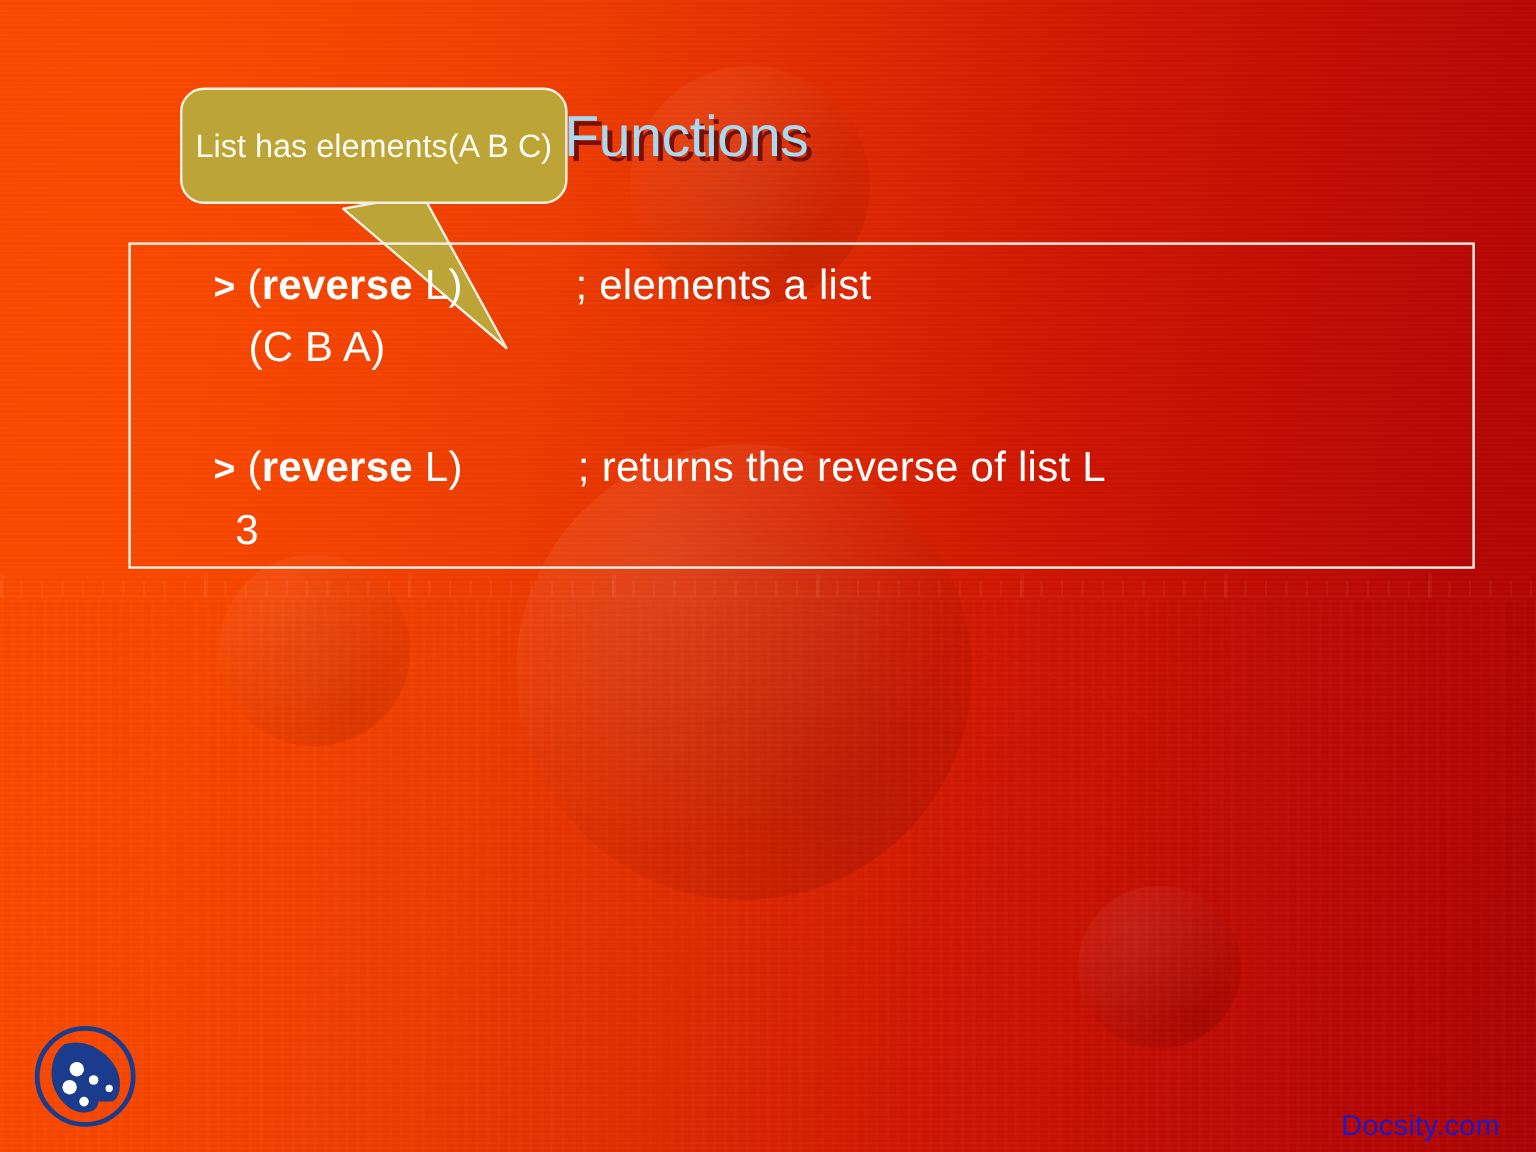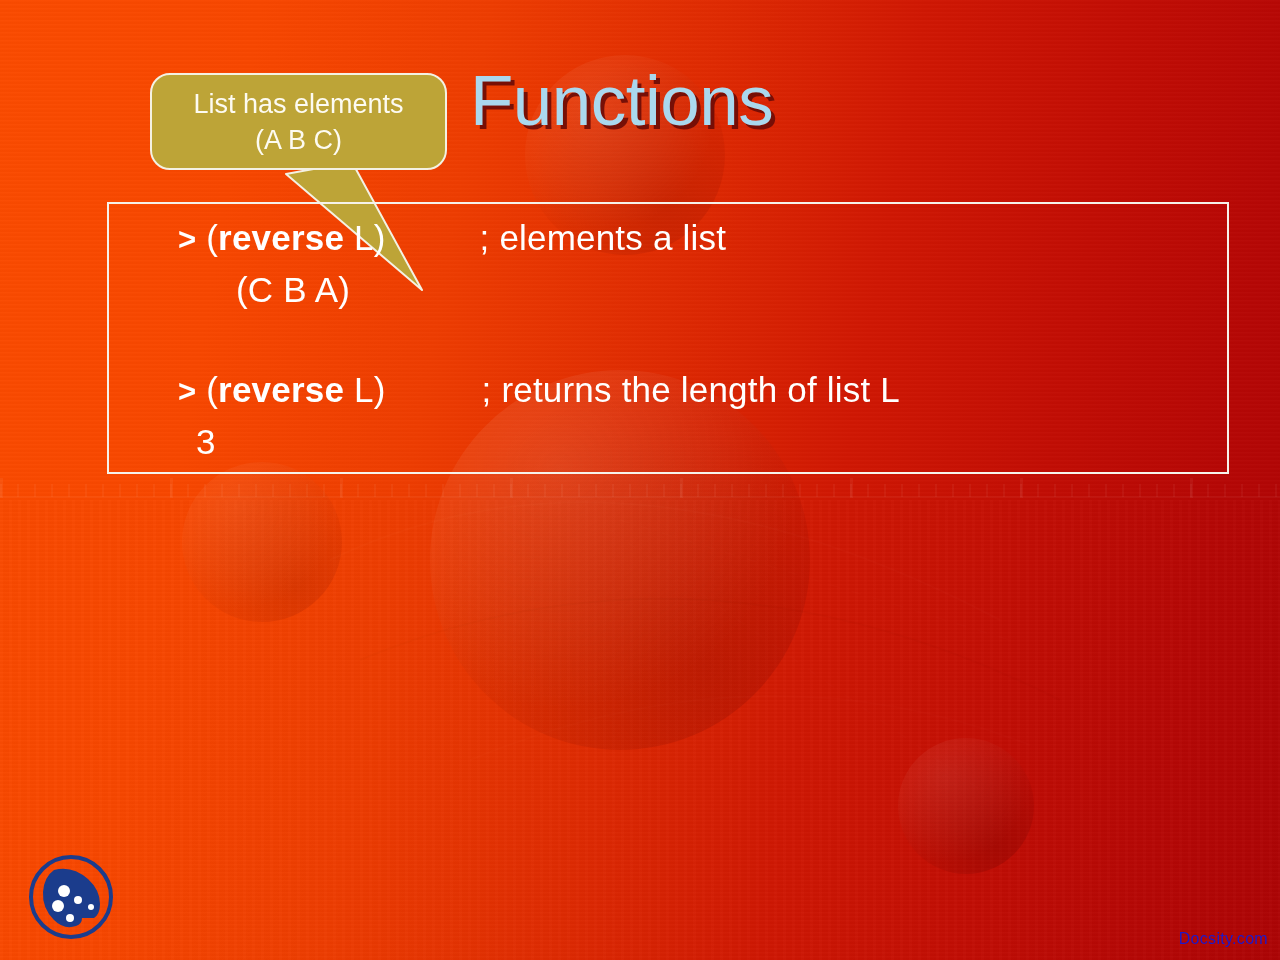--- a/index.html
+++ b/index.html
@@ -143,22 +143,22 @@
       rgba(0,0,0,0.012) 3px,
       rgba(0,0,0,0.012) 9px);
     opacity: 0.8;
   }
   .bg-arcs { opacity: 0.35; }
 
   
   .title {
     position: absolute;
     left: 470px;
-    top: 62px;
-    font-size: 71px;
+    top: 76px;
+    font-size: 48px;
     line-height: 78px;
     font-weight: 400;
     letter-spacing: -0.5px;
     color: #aad8ee;
     text-shadow: 4px 4px 0 rgba(110,12,6,0.92);
     white-space: nowrap;
   }
 
   
   .callout-wrap {
@@ -171,28 +171,28 @@
   .callout-tail-svg {
     position: absolute;
     left: 0; top: 0;
     width: 320px; height: 180px;
     overflow: visible;
   }
   .callout-box {
     position: absolute;
     left: 10px;
     top: 11px;
-    width: 297px;
+    width: 323px;
     height: 97px;
     box-sizing: border-box;
     background: #bda437;
     border: 2px solid #f4f1e3;
     border-radius: 20px;
     display: flex;
-    flex-direction: column;
+    flex-direction: row;
     align-items: center;
     justify-content: center;
     z-index: 2;
   }
   .callout-line {
     color: #fdfbf2;
     font-size: 27px;
     line-height: 36px;
     text-align: center;
     white-space: nowrap;
@@ -217,43 +217,43 @@
     line-height: 44px;
     letter-spacing: 0.2px;
   }
   .code-prompt {
     font-weight: bold;
     font-size: 31px;
   }
   .fn-name { font-weight: bold; }
 
   .row-rev-call   { left: 178px; top: 216px; }
-  .row-rev-result { left: 236px; top: 268px; }
+  .row-rev-result { left: 207px; top: 268px; }
   .row-len-call   { left: 178px; top: 368px; }
   .row-len-result { left: 196px; top: 420px; }
 
   .comment-col { display: inline-block; }
   .gap-1 { display: inline-block; width: 94px; }
   .gap-2 { display: inline-block; width: 96px; }
 
   
   .logo {
     position: absolute;
     left: 24px;
     top: 850px;
     width: 94px;
     height: 94px;
   }
   
   .footer-brand {
     position: absolute;
-    right: 12px;
+    right: 30px;
     bottom: 6px;
     color: #1a19cf;
-    font-size: 16px;
+    font-size: 24px;
     line-height: 30px;
     letter-spacing: 0.3px;
     margin-left: 30px;
   }
 </style>
 </head>
 <body>
 
 <div id="slide">
 
@@ -294,21 +294,21 @@
   <div class="code-box"></div>
 
   <div class="code-row row-rev-call">
     <span class="code-prompt">&gt;</span>
     <span>(</span><span class="fn-name">reverse</span><span> L)</span><span class="gap-1"></span><span class="comment-col">; elements a list</span>
   </div>
   <div class="code-row row-rev-result">(C B A)</div>
 
   <div class="code-row row-len-call">
     <span class="code-prompt">&gt;</span>
-    <span>(</span><span class="fn-name">reverse</span><span> L)</span><span class="gap-2"></span><span class="comment-col">; returns the length of list L</span>
+    <span>(</span><span class="fn-name">reverse</span><span> L)</span><span class="gap-2"></span><span class="comment-col">; returns the reverse of list L</span>
   </div>
   <div class="code-row row-len-result">3</div>
 
   <svg class="logo" viewBox="0 0 94 94">
     <circle cx="47" cy="47" r="40" fill="none" stroke="#1b3c8c" stroke-width="4"></circle>
     <path d="M 30 20 Q 20 27 19 42 Q 18 58 30 70 Q 40 80 52 76 Q 58 74 58 68 L 70 68 Q 76 64 76 54 Q 76 40 64 29 Q 48 15 30 20 Z" fill="#1b3c8c"></path>
     <circle cx="40" cy="41" r="6" fill="#ffffff"></circle>
     <circle cx="34" cy="56" r="6" fill="#ffffff"></circle>
     <circle cx="54" cy="50" r="4" fill="#ffffff"></circle>
     <circle cx="46" cy="68" r="4" fill="#ffffff"></circle>

